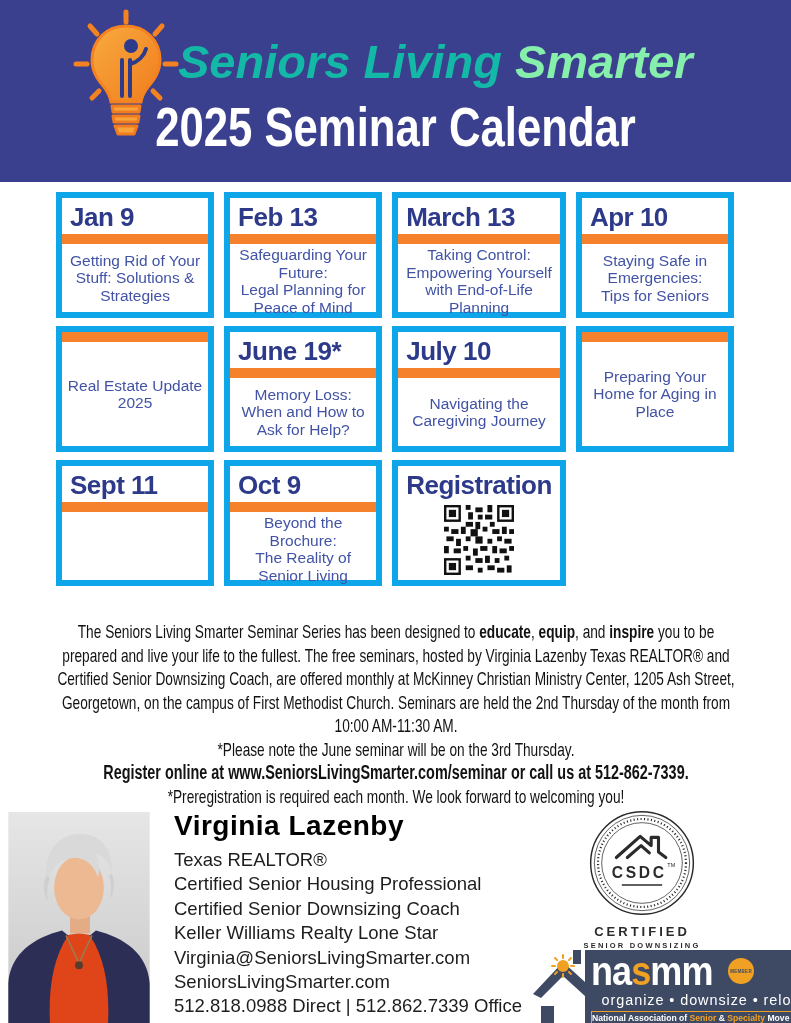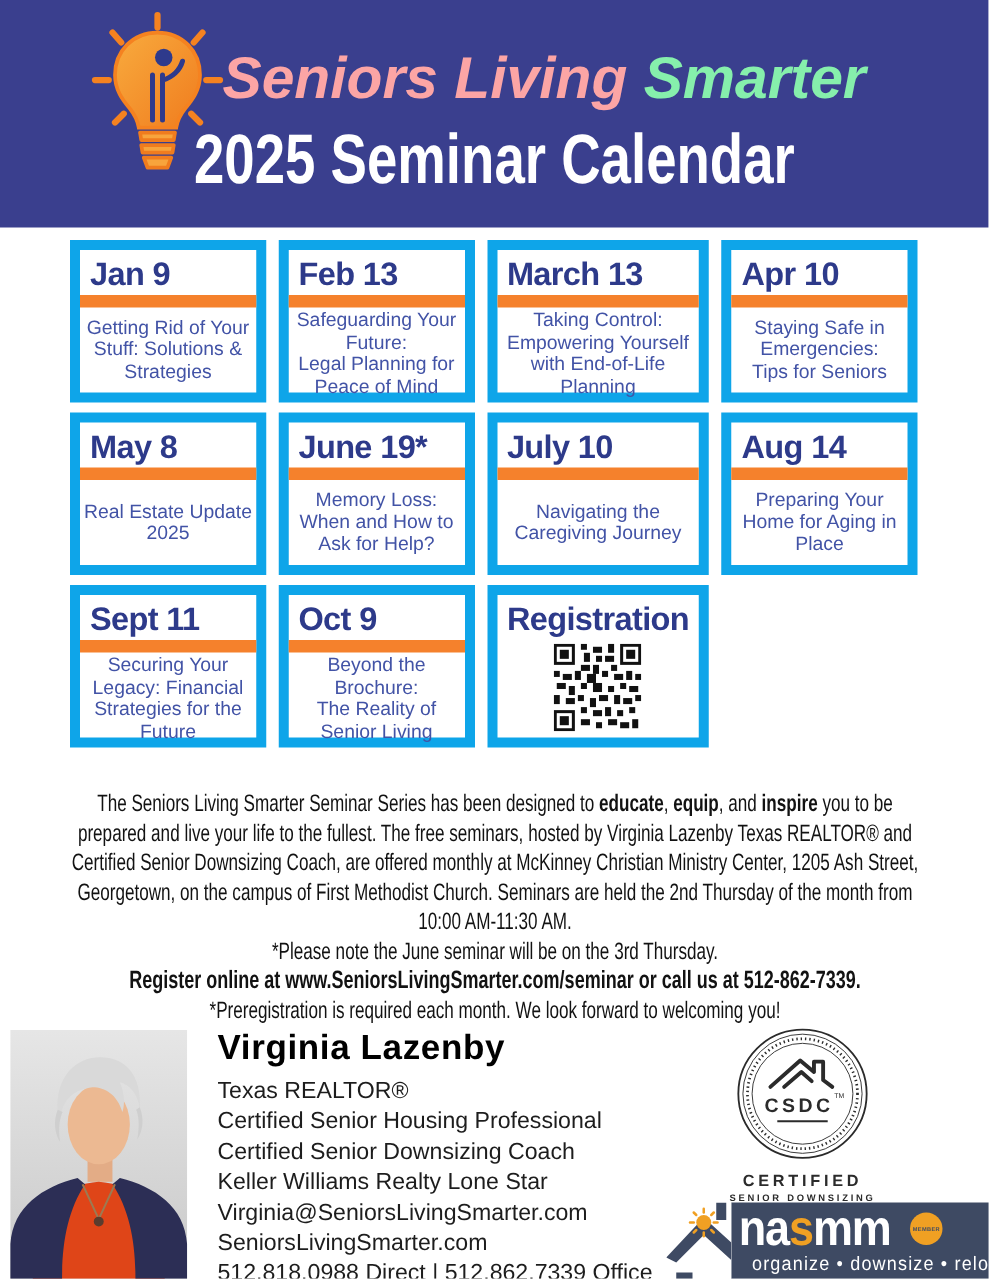--- a/index.html
+++ b/index.html
@@ -4,30 +4,30 @@
 <style>
   html,body{margin:0;padding:0;background:#ffffff;}
   .page{position:relative;width:791px;height:1023px;background:#ffffff;overflow:hidden;
         font-family:"Liberation Sans",sans-serif;}
 
   
   .header{position:relative;width:100%;height:182px;background:#3a3f8e;}
   .bulb{position:absolute;left:70px;top:8px;}
   .wordmark{position:absolute;left:178px;top:34px;font-size:47px;font-style:italic;font-weight:bold;
             letter-spacing:0px;white-space:nowrap;}
-  .wm-gold{color:#fca5a5;}
+  .wm-gold{color:#14b8a6;}
   .wm-orange{color:#86efac;}
   .hdr-title{position:absolute;left:0;right:0;top:94px;text-align:center;color:#ffffff;
              font-size:56px;font-weight:bold;transform:scaleX(0.78);transform-origin:50% 0;
              white-space:nowrap;letter-spacing:0px;}
 
   
   .grid{margin:10px 57px 0 56px;display:grid;grid-template-columns:repeat(4,1fr);
         gap:8px 10px;}
-  .card{border:8px solid #0ea5e9;background:#ffffff;height:114px;display:flex;flex-direction:column;}
+  .card{border:6px solid #0ea5e9;background:#ffffff;height:114px;display:flex;flex-direction:column;}
   .card-date{padding:3px 8px 1px 8px;font-size:26px;font-weight:bold;color:#2d3a8a;
              letter-spacing:-0.5px;line-height:32px;white-space:nowrap;}
   .card-bar{height:10px;background:#f5812c;flex:0 0 auto;}
   .card-body{flex:1;display:flex;align-items:center;justify-content:center;padding:2px 3px;}
   .card-topic{font-size:15.5px;line-height:17.5px;color:#4253a6;text-align:center;
               white-space:pre-line;}
   .card-reg .card-body{padding-top:0;}
   .qr{display:block;margin:0 auto;}
 
   
@@ -139,21 +139,20 @@
     <div class="card">
       <div class="card-date">Apr 10</div>
       <div class="card-bar"></div>
       <div class="card-body">
           <div class="card-topic">Staying Safe in Emergencies:
 Tips for Seniors</div>
         </div>
     </div>
 
     <div class="card">
-      <div class="card-date">May 8</div>
       <div class="card-bar"></div>
       <div class="card-body">
           <div class="card-topic">Real Estate Update 2025</div>
         </div>
     </div>
 
     <div class="card">
       <div class="card-date">June 19*</div>
       <div class="card-bar"></div>
       <div class="card-body">
@@ -163,33 +162,29 @@
 
     <div class="card">
       <div class="card-date">July 10</div>
       <div class="card-bar"></div>
       <div class="card-body">
           <div class="card-topic">Navigating the Caregiving Journey</div>
         </div>
     </div>
 
     <div class="card">
-      <div class="card-date">Aug 14</div>
       <div class="card-bar"></div>
       <div class="card-body">
           <div class="card-topic">Preparing Your Home for Aging in Place</div>
         </div>
     </div>
 
     <div class="card">
       <div class="card-date">Sept 11</div>
       <div class="card-bar"></div>
-      <div class="card-body">
-          <div class="card-topic">Securing Your Legacy: Financial Strategies for the Future</div>
-        </div>
     </div>
 
     <div class="card">
       <div class="card-date">Oct 9</div>
       <div class="card-bar"></div>
       <div class="card-body">
           <div class="card-topic">Beyond the Brochure:
 The Reality of Senior Living</div>
         </div>
     </div>

